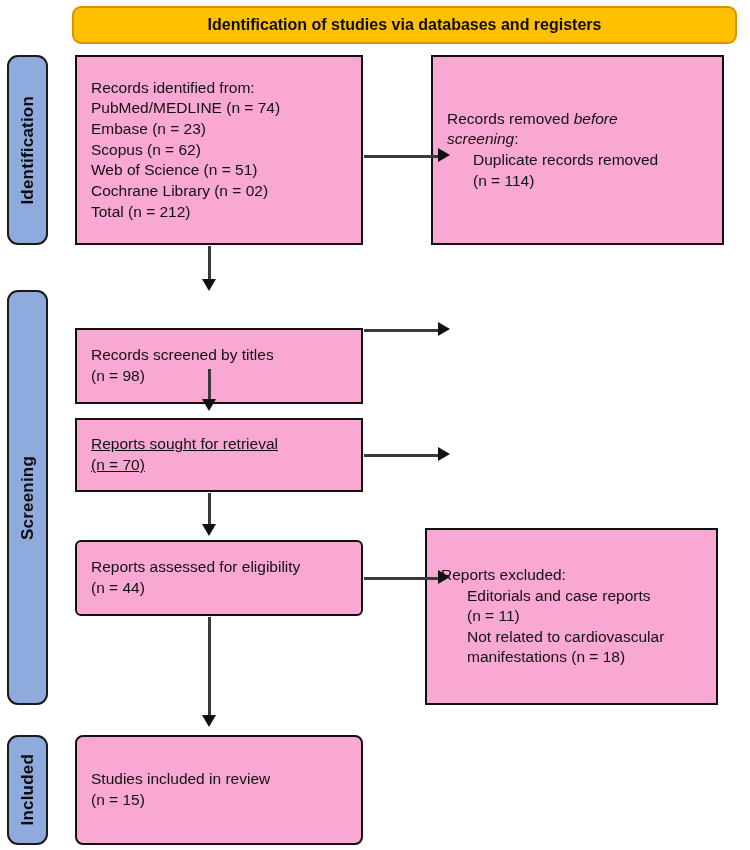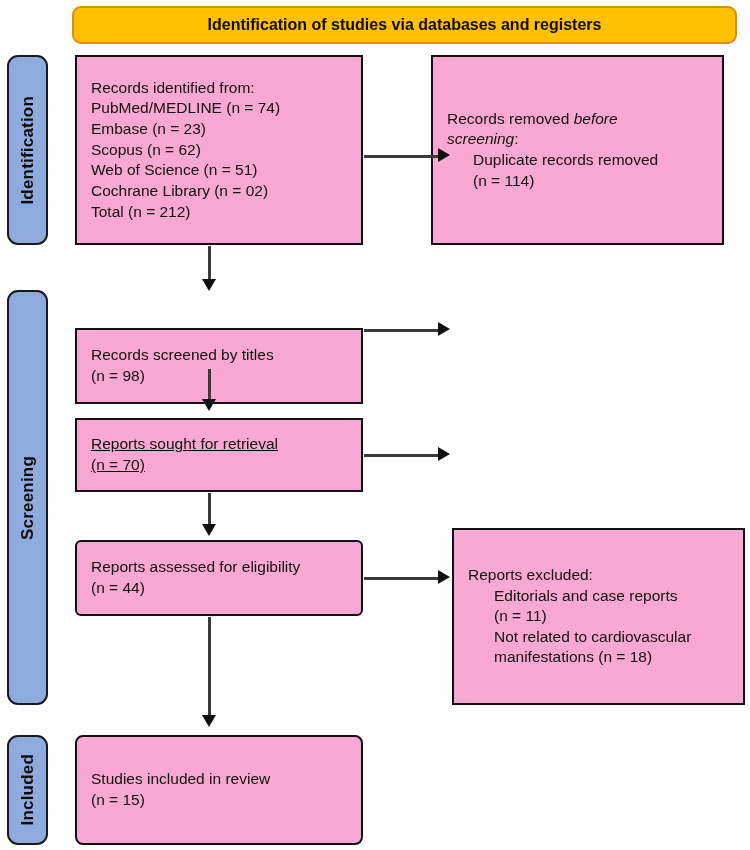--- a/index.html
+++ b/index.html
@@ -165,21 +165,21 @@
   <div class="arrowhead arrow-right" style="left:438px; top:447px;"></div>
 
   <div class="conn conn-v" style="left:208px; top:493px; height:34px;"></div>
   <div class="arrowhead arrow-down" style="left:202px; top:524px;"></div>
 
   <div class="node" style="left:75px; top:540px; width:288px; height:76px;border-radius:6px;">
     <div class="node-text"><span>Reports assessed for eligibility</span>
 <span>(n = 44)</span></div>
   </div>
 
-  <div class="node" style="left:452px; top:528px; width:293px; height:177px;">
+  <div class="node" style="left:425px; top:528px; width:293px; height:177px;">
     <div class="node-text"><span>Reports excluded:</span>
 <span class="indent">Editorials and case reports</span>
 <span class="indent">(n = 11)</span>
 <span class="indent">Not related to cardiovascular</span>
 <span class="indent">manifestations (n = 18)</span></div>
   </div>
 
   <div class="conn conn-h" style="left:364px; top:577px; width:75px;"></div>
   <div class="arrowhead arrow-right" style="left:438px; top:570px;"></div>
 

